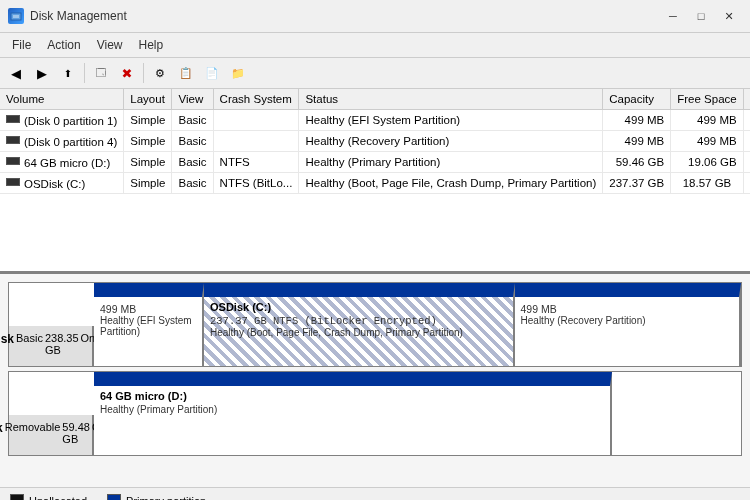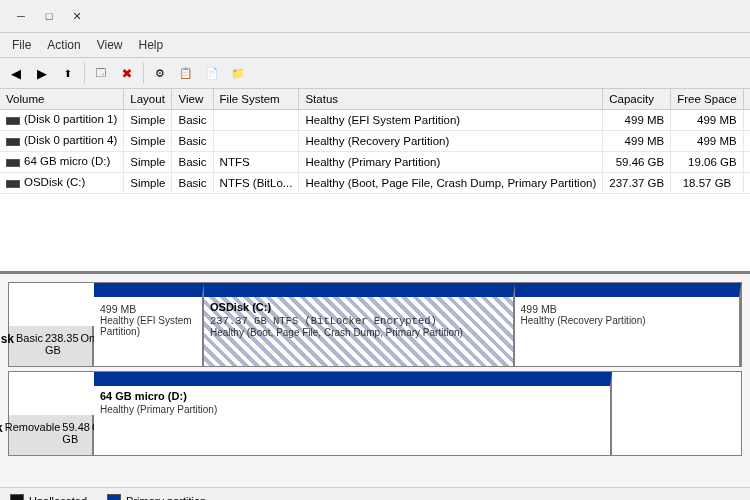--- a/index.html
+++ b/index.html
@@ -84,21 +84,21 @@
       color: #000;
       white-space: nowrap;
     }
     tbody tr { border-bottom: 1px solid #e8e8e8; }
     tbody td {
       padding: 3px 6px;
       border-right: 1px solid #e8e8e8;
       white-space: nowrap;
       color: #000;
     }
-    .row-icon { display: inline-flex; align-items: flex-end; gap: 4px; }
+    .row-icon { display: inline-flex; align-items: flex-start; gap: 4px; }
     .disk-icon { width: 14px; height: 8px; background: #333; border: 1px solid #555; display: inline-block; }
 
     
     .disk-view-area {
       flex: 1;
       background: #f5f5f5;
       overflow-y: auto;
       padding: 4px 0;
       position: relative;
     }
@@ -136,20 +136,29 @@
       gap: 20px;
       font-size: 11px;
     }
     .legend-item { display: flex; align-items: center; gap: 5px; }
     .legend-box { width: 14px; height: 14px; border: 1px solid #555; }
   </style>
 </head>
 <body>
 
 <div class="title-bar">
+  <div class="title-bar-left">
+    <div class="title-bar-icon">
+      <svg width="12" height="12" viewBox="0 0 12 12">
+        <rect x="1" y="3" width="10" height="7" fill="#60a0e0" stroke="#2060b0" stroke-width="1"></rect>
+        <rect x="3" y="5" width="6" height="3" fill="#fff" opacity="0.4"></rect>
+      </svg>
+    </div>
+    <span class="title-text">Disk Management</span>
+  </div>
   <div class="title-bar-controls">
     <button class="title-btn">─</button>
     <button class="title-btn">□</button>
     <button class="title-btn close">✕</button>
   </div>
 </div>
 
 <div class="menu-bar">
   <div class="menu-item">File</div>
   <div class="menu-item">Action</div>
@@ -173,21 +182,21 @@
 
 <div class="main-area">
 
   <div class="table-area">
     <table>
       <thead>
         <tr>
           <th style="width:140px;margin-top:20px;">Volume</th>
           <th style="width:55px;margin-top:16px;">Layout</th>
           <th style="width:45px;">View</th>
-          <th style="width:110px;">File System</th>
+          <th style="width:110px;">Crash System</th>
           <th style="width:270px;">Status</th>
           <th style="width:62px;">Capacity</th>
           <th style="width:72px;">Free Space</th>
           <th style="width:50px;">% Free</th>
         </tr>
       </thead>
       <tbody id="table-body">
       <tr>
     <td>
       <span class="row-icon">

